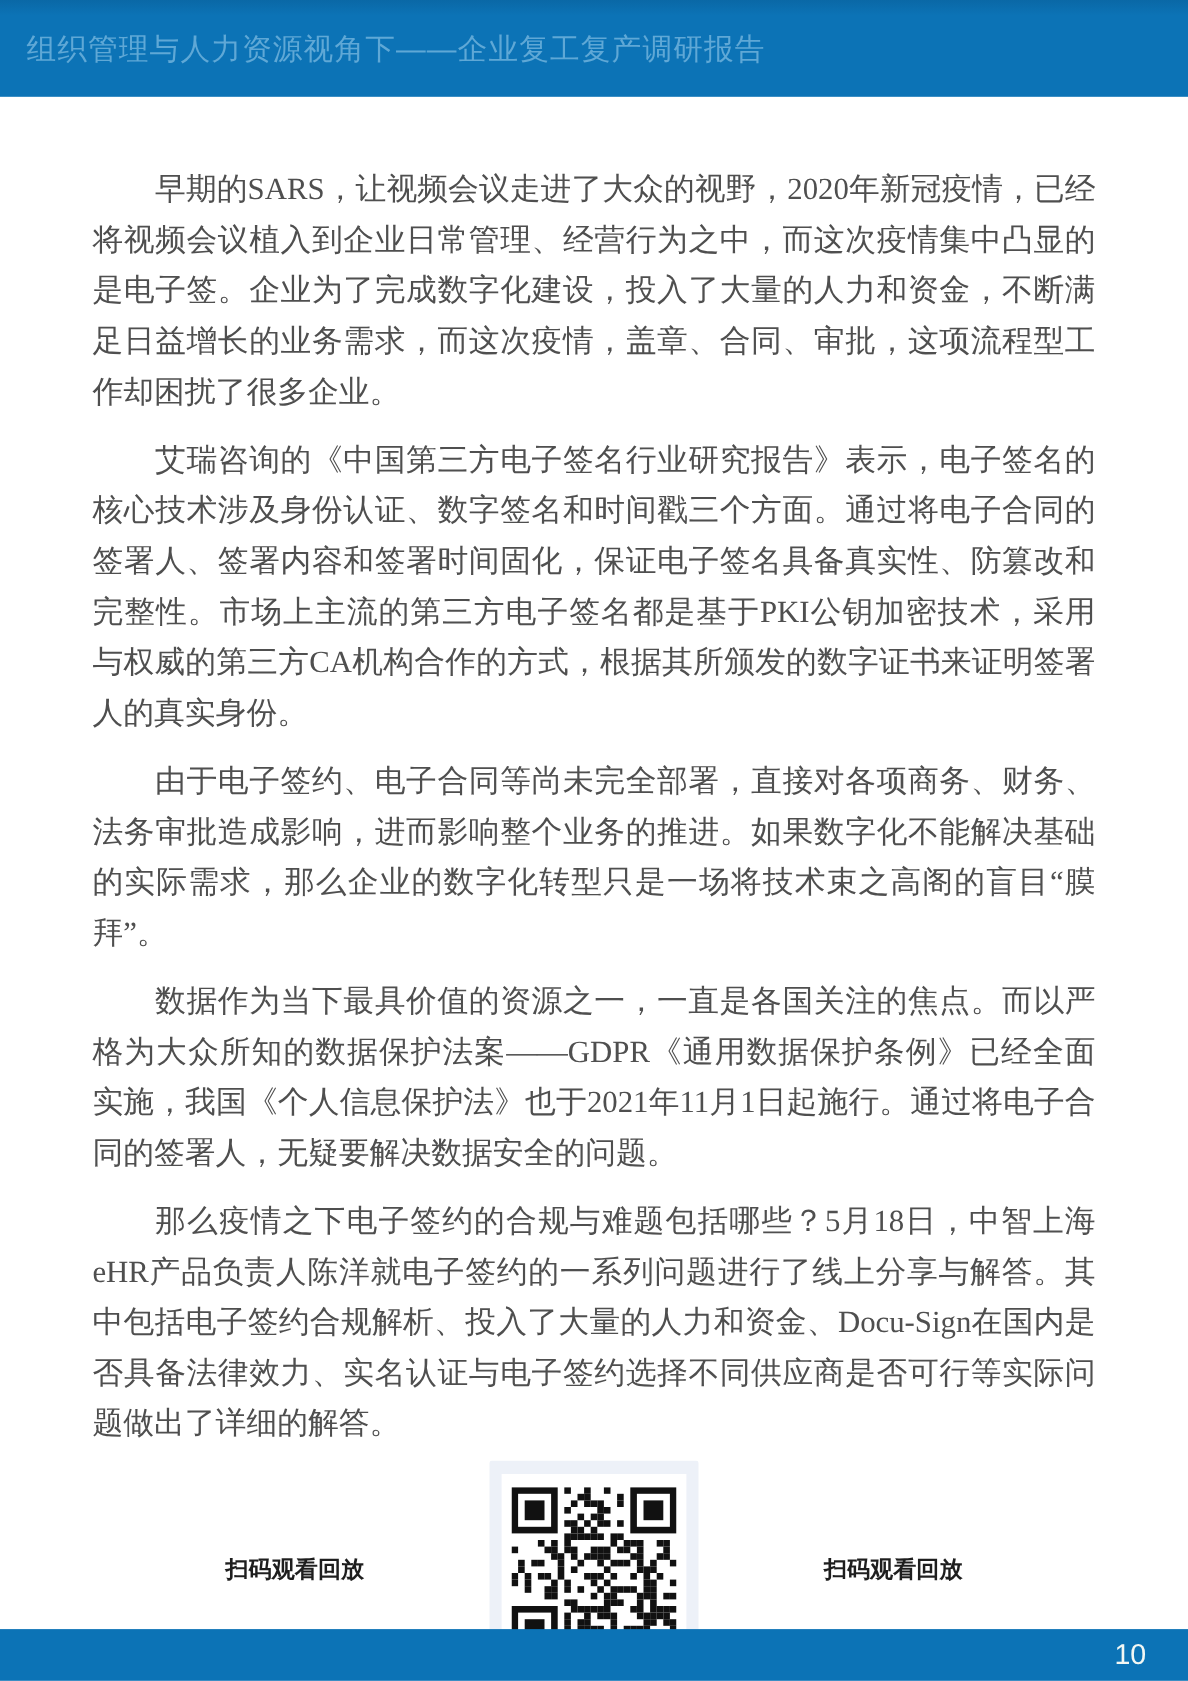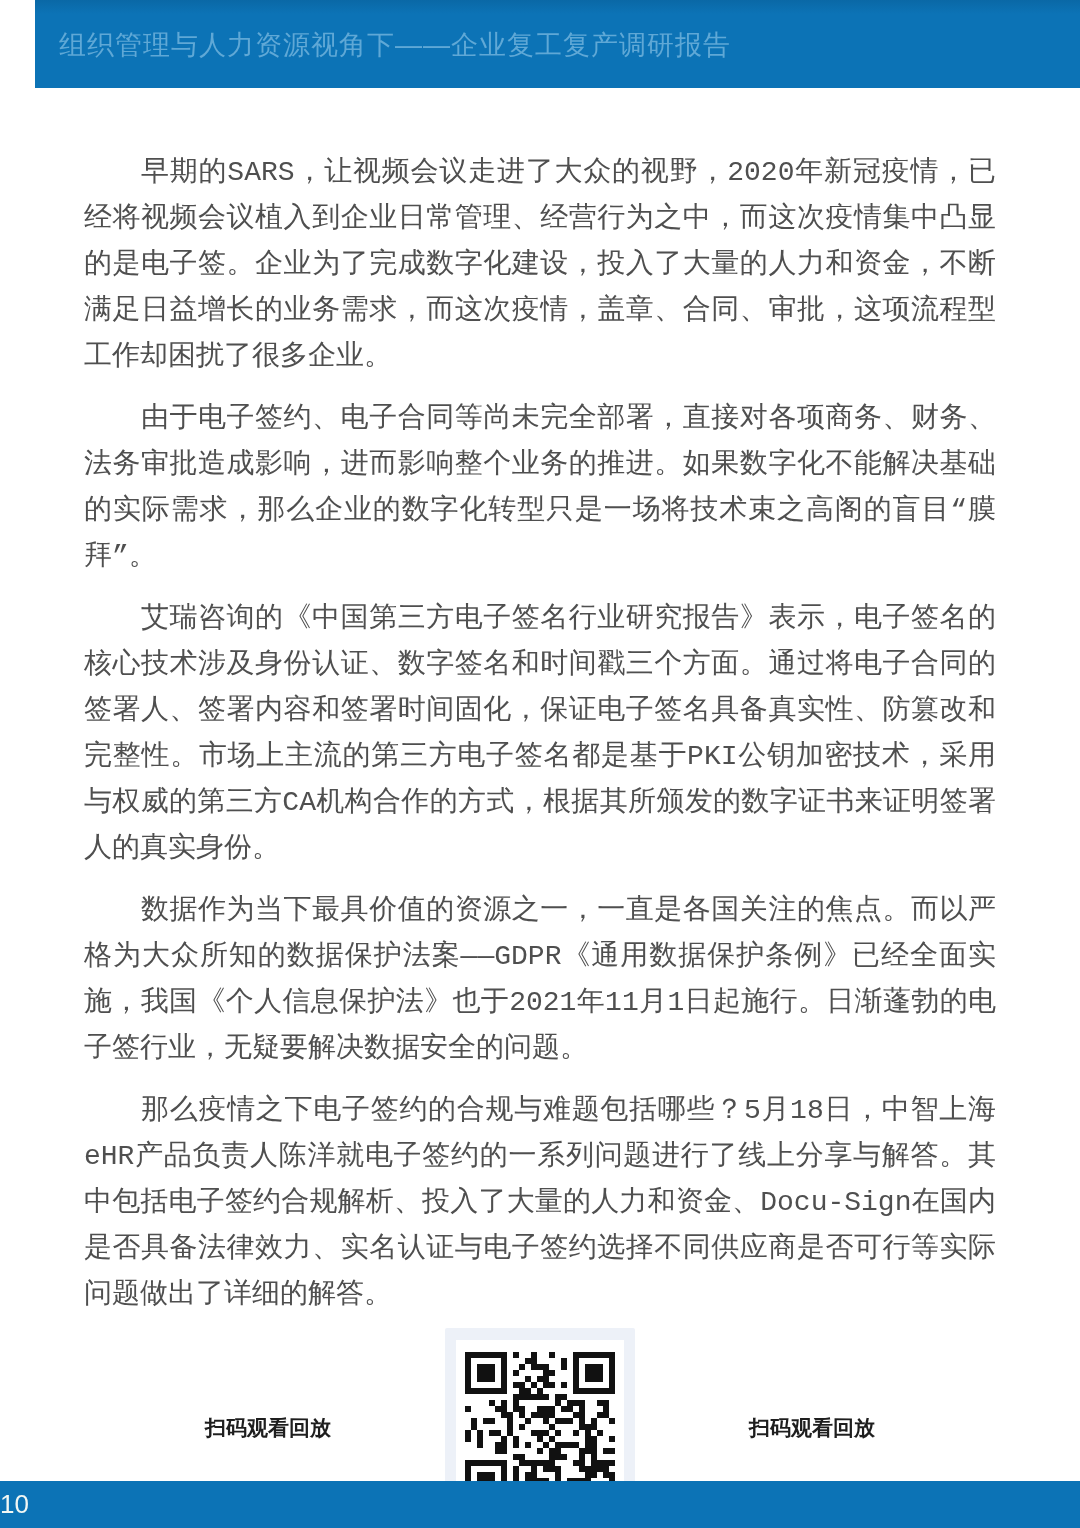--- a/index.html
+++ b/index.html
@@ -10,21 +10,21 @@
     overflow:hidden;
     font-family:"Liberation Sans","DejaVu Sans",sans-serif;
   }
   .page{width:1080px;height:1528px;position:relative;}
 
   
   .header{
     height:88px;
     background:linear-gradient(180deg,#0a68a6 0px,#0c73b6 14px,#0c73b6 100%);
     display:flex;align-items:center;
-    padding:0 24px;box-sizing:border-box;margin-left:35px;
+    padding:0 24px;box-sizing:border-box;
   }
   .header-title{
     color:#5fa8d6;
     font-size:27px;
     letter-spacing:1px;
     white-space:nowrap;
     padding-top:2px;
   }
 
   
@@ -32,21 +32,21 @@
     padding:62px 84px 0 84px;
     box-sizing:border-box;
   }
   p.body-para{
     margin:0 0 16px 0;
     font-size:28px;
     line-height:46px;
     color:#4f4f4f;
     text-align:justify;
     text-indent:57px;
-    font-family:Liberation Mono, monospace;
+    font-family:Liberation Serif, serif;
   }
 
   
   .qr-row{
     display:flex;
     align-items:center;
     justify-content:center;
     margin-top:-6px;
   }
   .qr-caption{
@@ -70,42 +70,42 @@
     background:#ffffff;
     display:flex;align-items:center;justify-content:center;
   }
 
   
   .footer{
     position:absolute;
     left:0;bottom:0;
     width:1080px;height:47px;
     background:#0c73b6;
-    display:flex;align-items:center;
-    padding-right:22px;box-sizing:border-box;
+    display:flex;align-items:center;justify-content:flex-end;
+    padding-right:38px;box-sizing:border-box;
   }
   .page-number{
     color:#f2f7f4;
     font-size:26px;
   }
 </style>
 </head>
 <body>
 
 <div class="page">
 
   <header class="header">
     <div class="header-title">组织管理与人力资源视角下——企业复工复产调研报告</div>
   </header>
 
   <main class="content">
     <p class="body-para">早期的SARS，让视频会议走进了大众的视野，2020年新冠疫情，已经将视频会议植入到企业日常管理、经营行为之中，而这次疫情集中凸显的是电子签。企业为了完成数字化建设，投入了大量的人力和资金，不断满足日益增长的业务需求，而这次疫情，盖章、合同、审批，这项流程型工作却困扰了很多企业。</p>
+    <p class="body-para">艾瑞咨询的《中国第三方电子签名行业研究报告》表示，电子签名的核心技术涉及身份认证、数字签名和时间戳三个方面。通过将电子合同的签署人、签署内容和签署时间固化，保证电子签名具备真实性、防篡改和完整性。市场上主流的第三方电子签名都是基于PKI公钥加密技术，采用与权威的第三方CA机构合作的方式，根据其所颁发的数字证书来证明签署人的真实身份。</p>
     <p class="body-para">由于电子签约、电子合同等尚未完全部署，直接对各项商务、财务、法务审批造成影响，进而影响整个业务的推进。如果数字化不能解决基础的实际需求，那么企业的数字化转型只是一场将技术束之高阁的盲目“膜拜”。</p>
-    <p class="body-para">艾瑞咨询的《中国第三方电子签名行业研究报告》表示，电子签名的核心技术涉及身份认证、数字签名和时间戳三个方面。通过将电子合同的签署人、签署内容和签署时间固化，保证电子签名具备真实性、防篡改和完整性。市场上主流的第三方电子签名都是基于PKI公钥加密技术，采用与权威的第三方CA机构合作的方式，根据其所颁发的数字证书来证明签署人的真实身份。</p>
-    <p class="body-para">数据作为当下最具价值的资源之一，一直是各国关注的焦点。而以严格为大众所知的数据保护法案——GDPR《通用数据保护条例》已经全面实施，我国《个人信息保护法》也于2021年11月1日起施行。日渐蓬勃的电子签行业，无疑要解决数据安全的问题。</p>
+    <p class="body-para">数据作为当下最具价值的资源之一，一直是各国关注的焦点。而以严格为大众所知的数据保护法案——GDPR《通用数据保护条例》已经全面实施，我国《个人信息保护法》也于2021年11月1日起施行。通过将电子合同的签署人，无疑要解决数据安全的问题。</p>
     <p class="body-para">那么疫情之下电子签约的合规与难题包括哪些？5月18日，中智上海eHR产品负责人陈洋就电子签约的一系列问题进行了线上分享与解答。其中包括电子签约合规解析、投入了大量的人力和资金、Docu-Sign在国内是否具备法律效力、实名认证与电子签约选择不同供应商是否可行等实际问题做出了详细的解答。</p>
 
     <div class="qr-row">
 
       <div class="qr-caption">
         <div>扫码观看回放</div>
 
       </div>
 
       <div class="qr-box">

